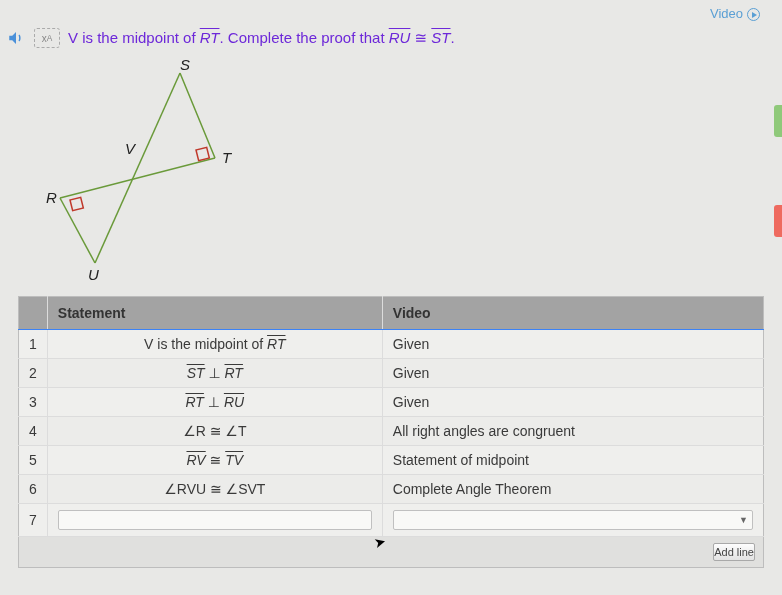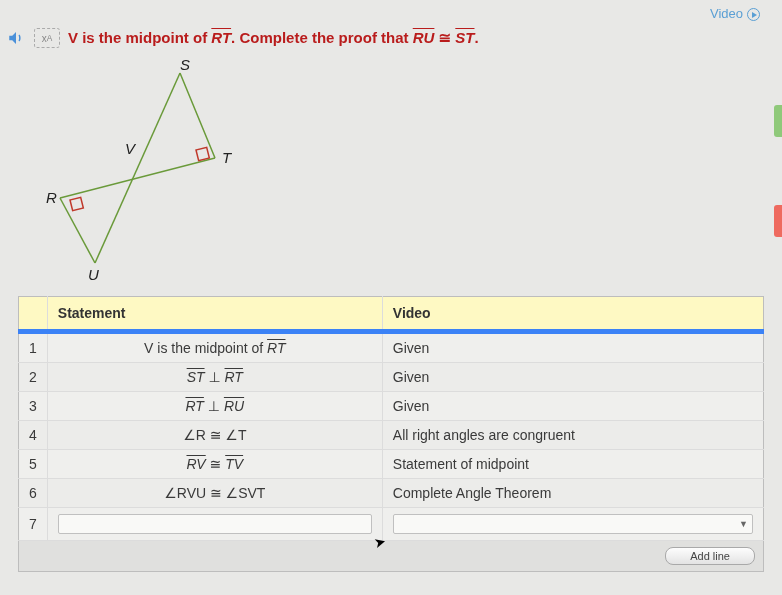--- a/index.html
+++ b/index.html
@@ -54,22 +54,21 @@
     width: 26px; height: 20px;
     border: 1px dashed #aaa;
     border-radius: 3px;
     display: flex; align-items: center; justify-content: center;
     font-size: 10px;
     color: #888;
     cursor: pointer;
   }
   .prompt {
     font-size: 15px;
-    color: #b91c1c;
-    font-weight: bold;
+    color: #6d28d9;
   }
   .overline {
     text-decoration: overline;
     font-style: italic;
   }
   .diagram {
     margin: 10px 0 10px 40px;
   }
   .proof-area {
     margin: 0 18px 0 18px;
@@ -77,22 +76,22 @@
   table.proof {
     width: 100%;
     border-collapse: collapse;
     border: 1px solid #bdbdbd;
     background: #efefed;
   }
   table.proof th {
     text-align: left;
     padding: 8px 10px;
     font-weight: bold;
-    background: #fef9c3;
-    border-bottom: 5px solid #3b82f6;
+    background: #a3a3a3;
+    border-bottom: 1px solid #3b82f6;
     font-size: 14px;
   }
   table.proof td {
     padding: 6px 10px;
     border-bottom: 1px solid #dcdcdc;
     font-size: 14px;
     color: #3a3a3a;
     vertical-align: middle;
     height: 27px;
   }
@@ -133,24 +132,24 @@
   }
   .footer-row {
     background: #e0e0de;
     padding: 6px 8px;
     text-align: right;
     border: 1px solid #bdbdbd;
     border-top: none;
   }
   .add-line-btn {
     font-size: 11px;
-    padding: 2px 24px;
+    padding: 2px 0;
     background: linear-gradient(#fdfdfd, #e3e3e3);
     border: 1px solid #a9a9a9;
-    border-radius: 8px;
+    border-radius: 2px;
     color: #444;
     cursor: pointer;
   }
   .side-tab {
     position: absolute;
     right: 0;
     width: 8px;
     height: 32px;
     border-radius: 3px 0 0 3px;
   }

